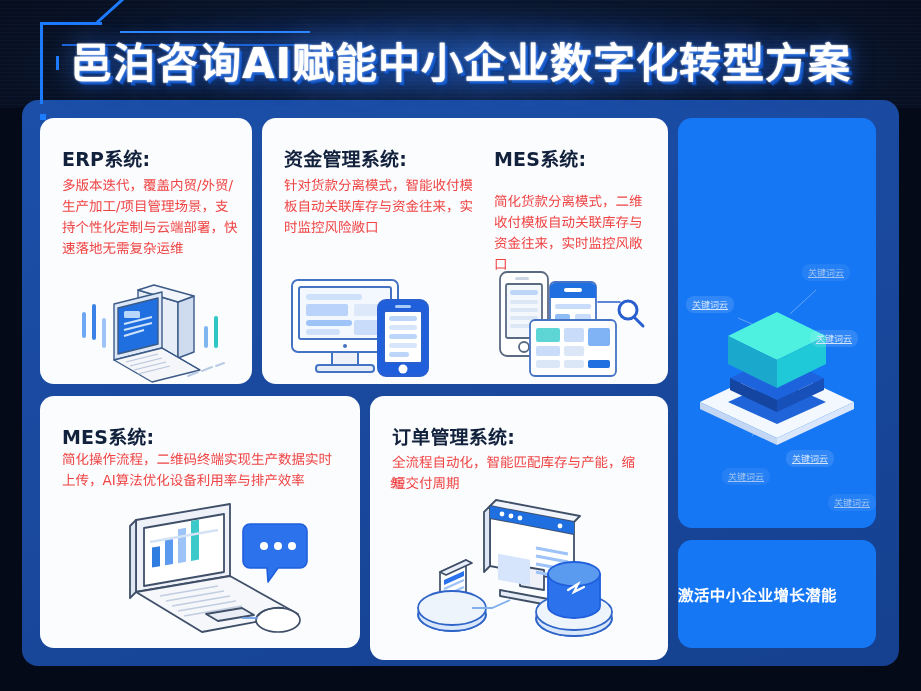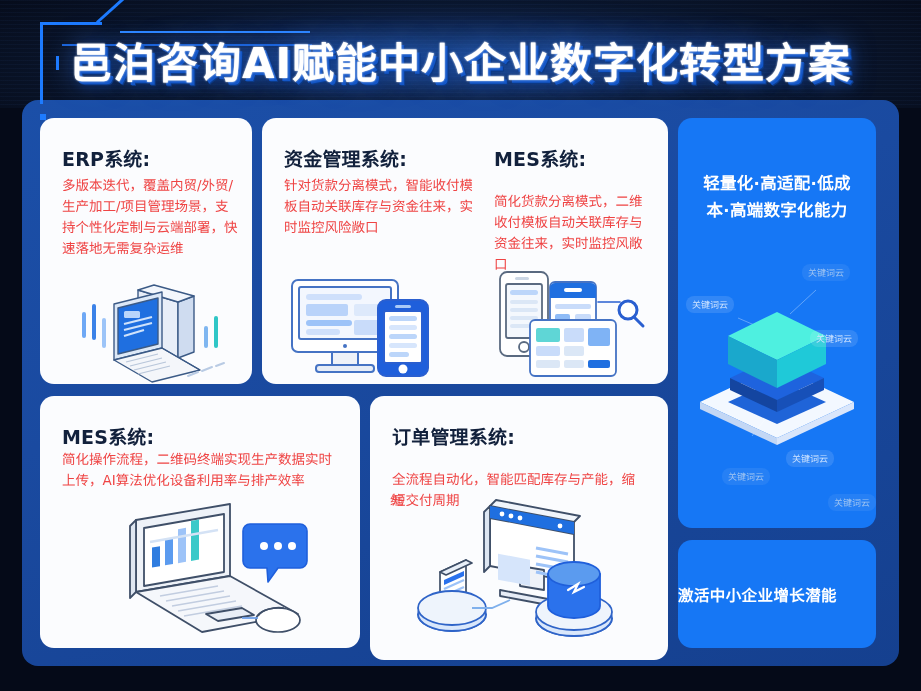--- a/index.html
+++ b/index.html
@@ -112,20 +112,21 @@
     font-size:15.5px; font-weight:700; letter-spacing:0.4px;
     font-family:"DejaVu Sans","Liberation Sans",sans-serif;
   }
 
   
   .cube-area { position:absolute; left:0; top:150px; width:198px; height:250px; }
   .kw {
     position:absolute; font-size:9px; color:#cfe4ff; white-space:nowrap;
     background:rgba(255,255,255,0.12); border-radius:8px; padding:2px 6px;
     font-family:"DejaVu Sans","Liberation Sans",sans-serif;
+    text-decoration:underline;
   }
   .kw.dim { color:#9fc4f2; background:rgba(255,255,255,0.07); }
 
   
   .ill { position:absolute; }
   .ill svg { display:block; }
 
   
   .glyph-overlap { position:relative; display:inline-block; }
   .glyph-overlap .ghost {
@@ -325,21 +326,21 @@
           <path d="M140 116 L156 116" stroke="#6f9fe8" stroke-width="1.8" fill="none"></path>
         </svg>
       </div>
     </div>
   </div>
 
   <div class="card" id="card-order">
     <div class="card-inner">
       <div class="pad">
         <div class="card-title">订单管理系统:</div>
-        <div class="card-body" style="margin-top:20px; width:256px;">
+        <div class="card-body" style="margin-top:4px; width:256px;font-family:Liberation Mono, monospace;">
           <span>全流程自动化，智能匹配库存与产能，缩</span><br>
           <span class="glyph-overlap"><span class="ghost">缩</span><span>短交付周期</span></span>
         </div>
       </div>
       <div class="ill" style="left:46px; top:100px;">
         <svg width="216" height="142" viewBox="0 0 216 142">
           <g stroke="#3f4f68" stroke-width="1.8" fill="none" stroke-linejoin="round">
             <path d="M74 10 L158 26 L158 86 L74 70 Z" fill="#ffffff"></path>
             <path d="M68 16 L74 10 L74 70 L68 76 Z" fill="#dde6f2"></path>
             <path d="M74 10 L80 4 L164 20 L158 26 Z" fill="#f1f5fb"></path>
@@ -377,21 +378,20 @@
             <ellipse cx="158" cy="78" rx="26" ry="12" fill="#5b9bef" stroke="#1f5fdb"></ellipse>
           </g>
           <path d="M152 94 l10 -6 l-4 8 l10 -5" stroke="#ffffff" stroke-width="2.2" fill="none" stroke-linecap="round"></path>
           <path d="M56 112 L76 112 L94 104" stroke="#7fb0ec" stroke-width="1.8" fill="none"></path>
         </svg>
       </div>
     </div>
   </div>
 
   <div class="panel" id="panel-top">
-    <div class="panel-head">轻量化·高适配·低成本·高端数字化能力</div>
 
     <div class="cube-area">
       <svg width="198" height="250" viewBox="0 0 198 250" style="position:absolute;left:0;top:0;">
 
         <g stroke="rgba(190,220,255,0.45)" stroke-width="1" fill="none">
           <path d="M60 50 L88 62"></path>
           <path d="M138 22 L112 46"></path>
           <path d="M150 70 L126 72"></path>
           <path d="M66 140 L88 118"></path>
           <path d="M120 150 L110 122"></path>

